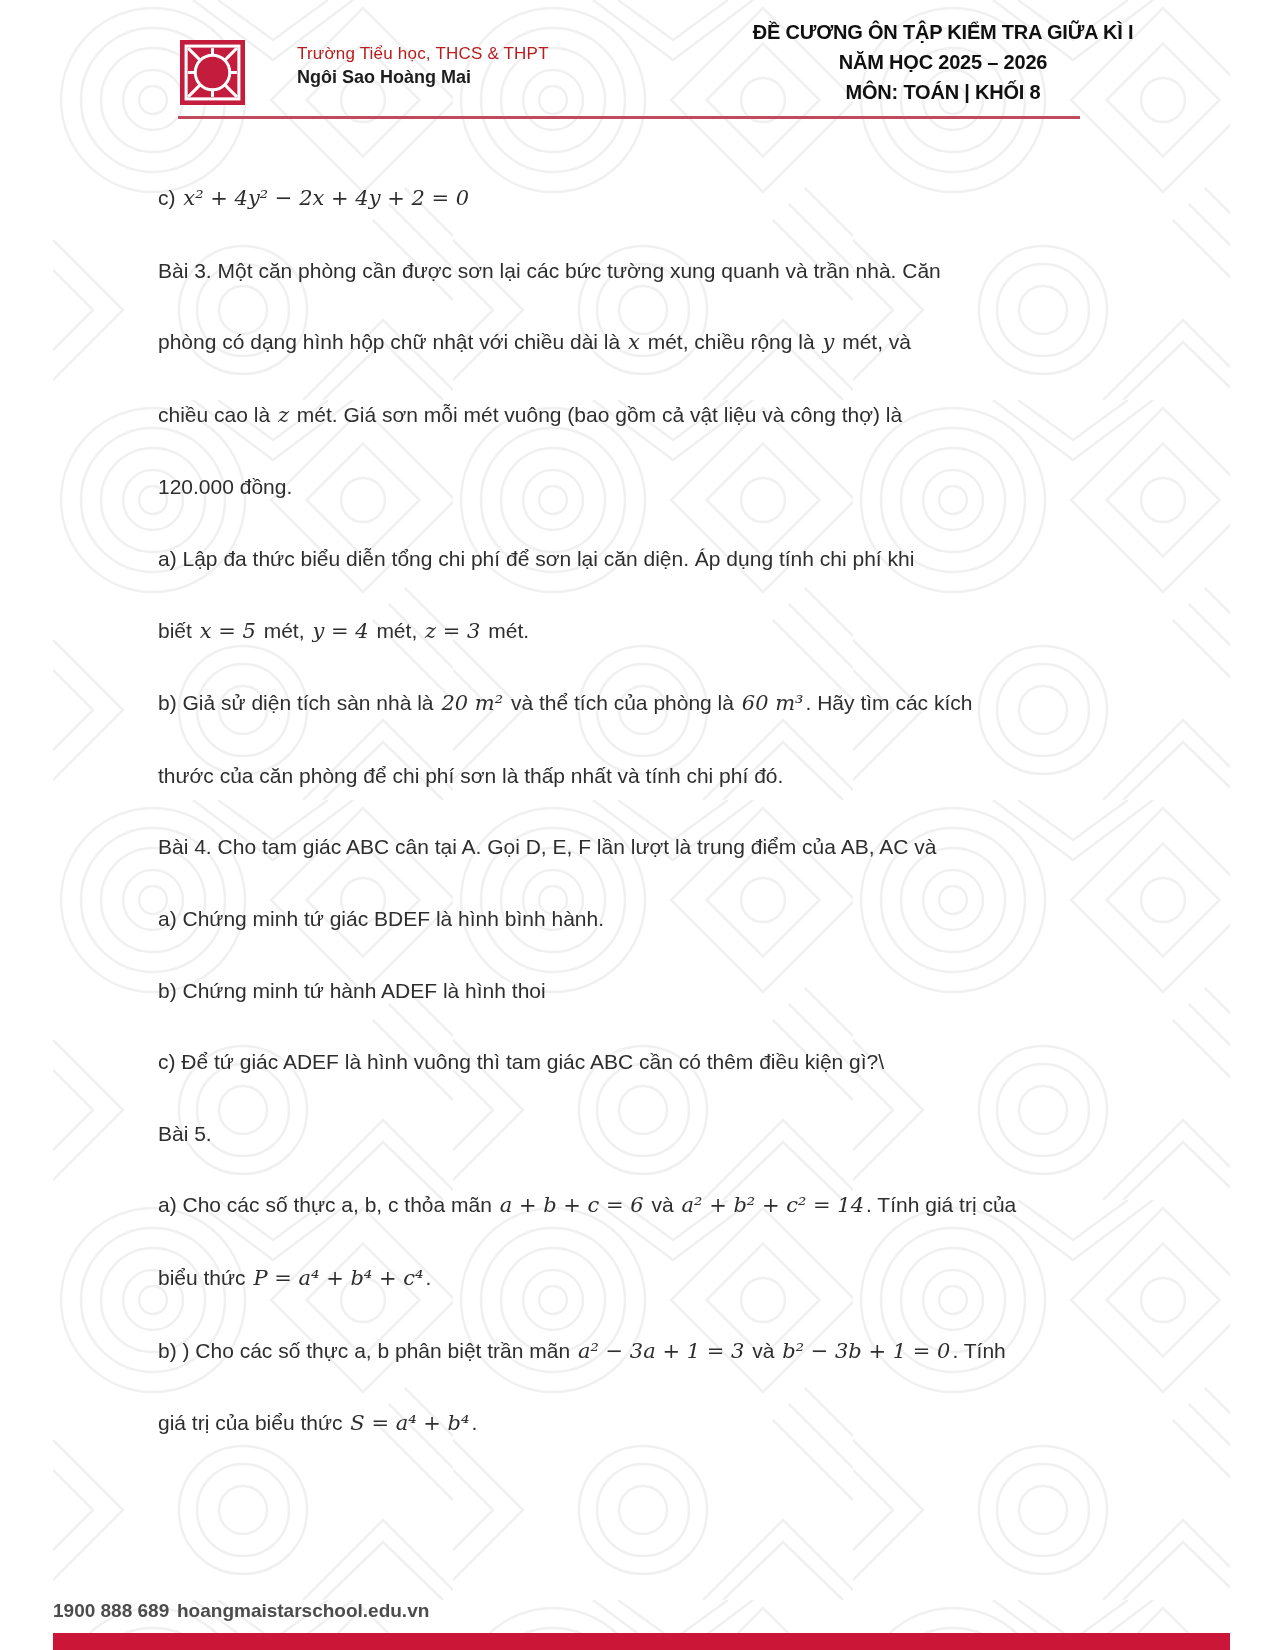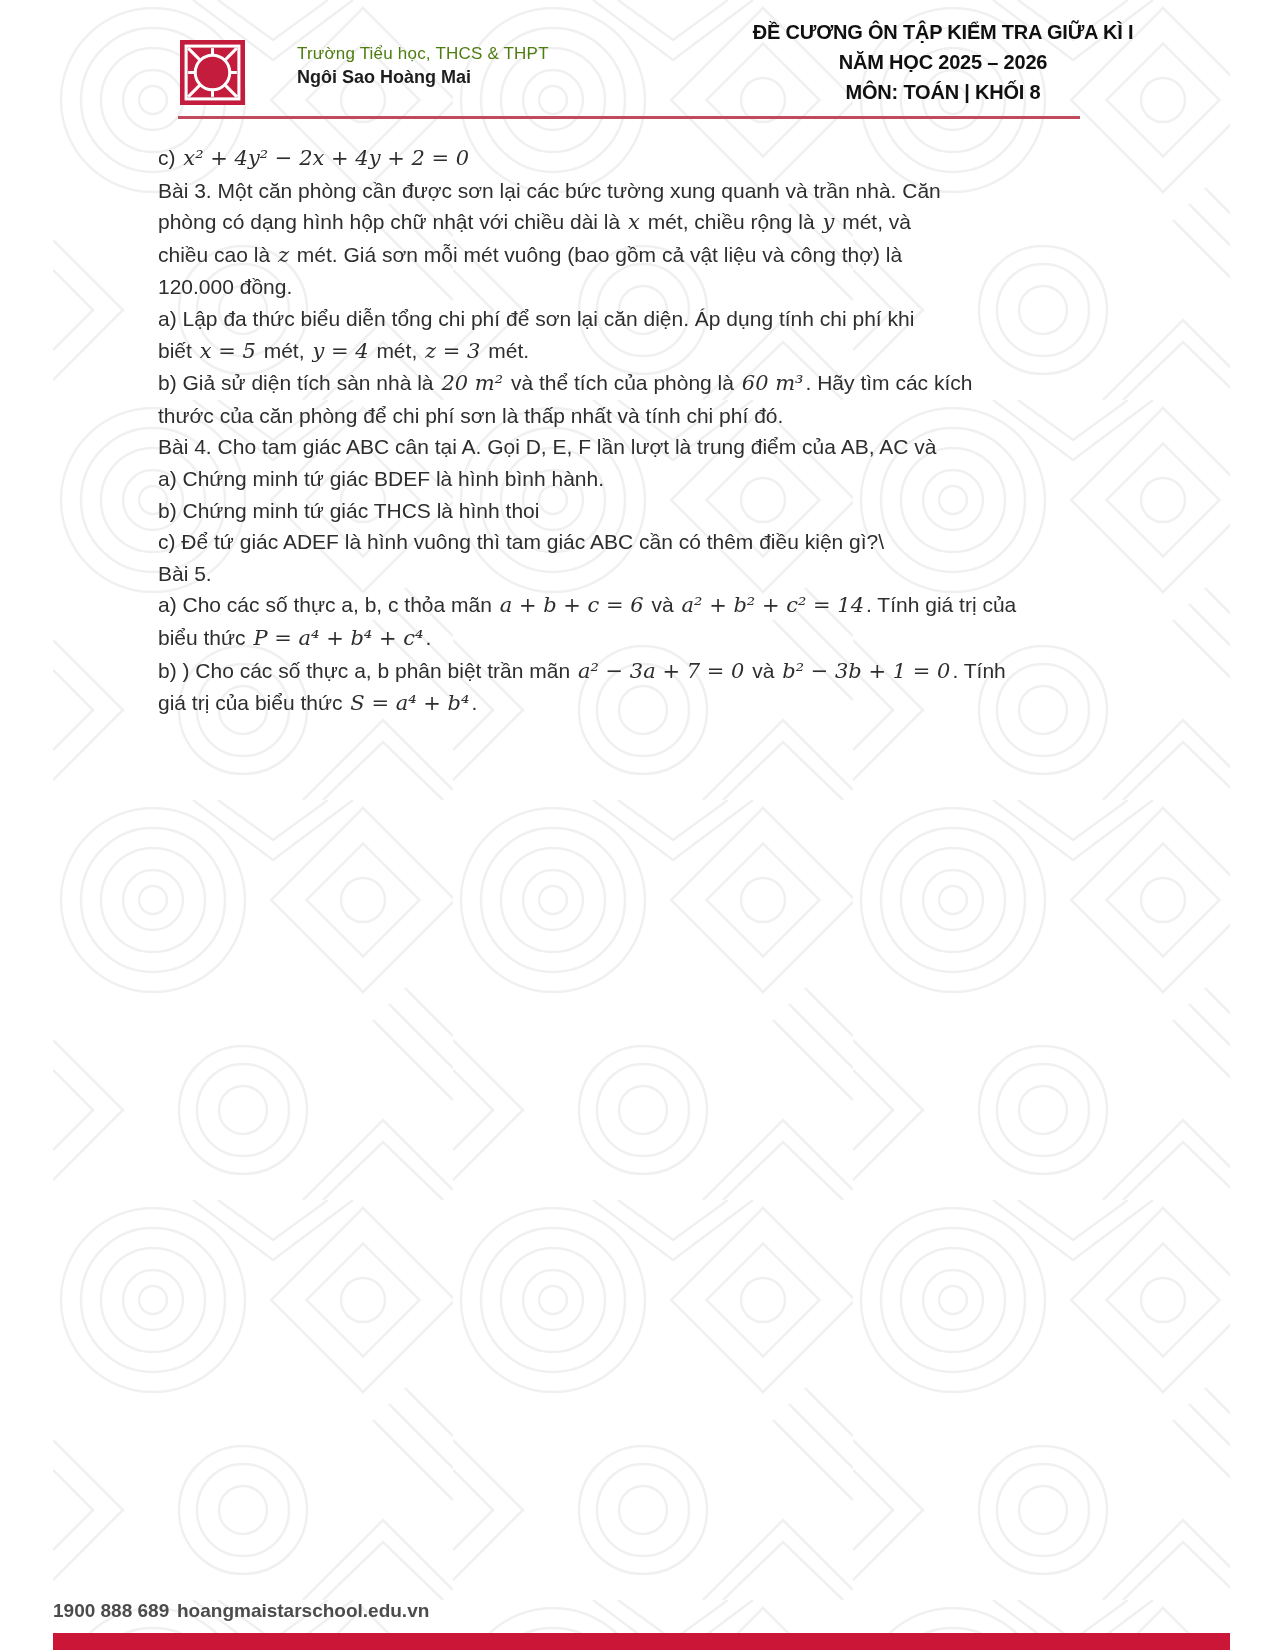--- a/index.html
+++ b/index.html
@@ -24,21 +24,21 @@
   .logo {
     position: absolute; left: 127px; top: 40px;
     width: 65px; height: 65px; z-index: 2;
   }
   .logo svg { display: block; width: 65px; height: 65px; }
   .logo .bg { fill: var(--brand-red, #c41c3c); }
   .logo .wh { stroke: #ffffff; fill: none; stroke-width: 3; }
 
   .school-block { position: absolute; left: 244px; top: 44px; z-index: 2; }
   .school-type {
-    font-size: 17px; font-weight: 400; color: #4d7c0f;
+    font-size: 17px; font-weight: 400; color: #b91c1c;
     letter-spacing: 0.2px;
   }
   .school-name {
     margin-top: 3px; font-size: 18px; font-weight: 700; color: #1d1d1d;
   }
 
   .header-right {
     position: absolute; left: 600px; top: 17px; width: 580px;
     text-align: center; z-index: 2;
     font-weight: 700; font-size: 20px; line-height: 30px;
@@ -50,21 +50,21 @@
     width: 902px; height: 3px;
     background: var(--rule-red, #c14a5c); z-index: 2;
   }
 
   
   .doc-body {
     position: absolute; left: 105px; top: 142px; width: 935px; z-index: 2;
     font-size: 21px; line-height: 31.6px;
     color: var(--text-dark, #2e2e2e);
   }
-  .line { white-space: nowrap; }
+  .line { white-space: nowrap; margin-top: 40px; }
   .math {
     font-family: "DejaVu Serif", serif;
     font-style: italic;
     font-size: 21px;
     padding: 0 2px;
   }
 
   
   .footer-left {
     position: absolute; left: 124px; top: 1600px; z-index: 2;
@@ -152,26 +152,26 @@
         <div class="line"><span class="run">Bài 3. Một căn phòng cần được sơn lại các bức tường xung quanh và trần nhà. Căn</span></div>
         <div class="line"><span class="run">phòng có dạng hình hộp chữ nhật với chiều dài là </span><span class="math">x</span><span class="run"> mét, chiều rộng là </span><span class="math">y</span><span class="run"> mét, và</span></div>
         <div class="line"><span class="run">chiều cao là </span><span class="math">z</span><span class="run"> mét. Giá sơn mỗi mét vuông (bao gồm cả vật liệu và công thợ) là</span></div>
         <div class="line"><span class="run">120.000 đồng.</span></div>
         <div class="line"><span class="run">a) Lập đa thức biểu diễn tổng chi phí để sơn lại căn diện. Áp dụng tính chi phí khi</span></div>
         <div class="line"><span class="run">biết </span><span class="math">x = 5</span><span class="run"> mét, </span><span class="math">y = 4</span><span class="run"> mét, </span><span class="math">z = 3</span><span class="run"> mét.</span></div>
         <div class="line"><span class="run">b) Giả sử diện tích sàn nhà là </span><span class="math">20 m²</span><span class="run"> và thể tích của phòng là </span><span class="math">60 m³</span><span class="run">. Hãy tìm các kích</span></div>
         <div class="line"><span class="run">thước của căn phòng để chi phí sơn là thấp nhất và tính chi phí đó.</span></div>
         <div class="line"><span class="run">Bài 4. Cho tam giác ABC cân tại A. Gọi D, E, F lần lượt là trung điểm của AB, AC và</span></div>
         <div class="line"><span class="run">a) Chứng minh tứ giác BDEF là hình bình hành.</span></div>
-        <div class="line"><span class="run">b) Chứng minh tứ giác THCS là hình thoi</span></div>
+        <div class="line"><span class="run">b) Chứng minh tứ hành ADEF là hình thoi</span></div>
         <div class="line"><span class="run">c) Để tứ giác ADEF là hình vuông thì tam giác ABC cần có thêm điều kiện gì?\</span></div>
         <div class="line"><span class="run">Bài 5.</span></div>
         <div class="line"><span class="run">a) Cho các số thực a, b, c thỏa mãn </span><span class="math">a + b + c = 6</span><span class="run"> và </span><span class="math">a² + b² + c² = 14</span><span class="run">. Tính giá trị của</span></div>
         <div class="line"><span class="run">biểu thức </span><span class="math">P = a⁴ + b⁴ + c⁴</span><span class="run">.</span></div>
-        <div class="line"><span class="run">b) ) Cho các số thực a, b phân biệt trần mãn </span><span class="math">a² − 3a + 7 = 0</span><span class="run"> và </span><span class="math">b² − 3b + 1 = 0</span><span class="run">. Tính</span></div>
+        <div class="line"><span class="run">b) ) Cho các số thực a, b phân biệt trần mãn </span><span class="math">a² − 3a + 1 = 3</span><span class="run"> và </span><span class="math">b² − 3b + 1 = 0</span><span class="run">. Tính</span></div>
         <div class="line"><span class="run">giá trị của biểu thức </span><span class="math">S = a⁴ + b⁴</span><span class="run">.</span></div>
       </div>
 
     <div class="footer-right">1900 888 689</div>
     <div class="footer-left">hoangmaistarschool.edu.vn</div>
 
     <div class="bottom-bar"></div>
   </div>
 </div>
 

